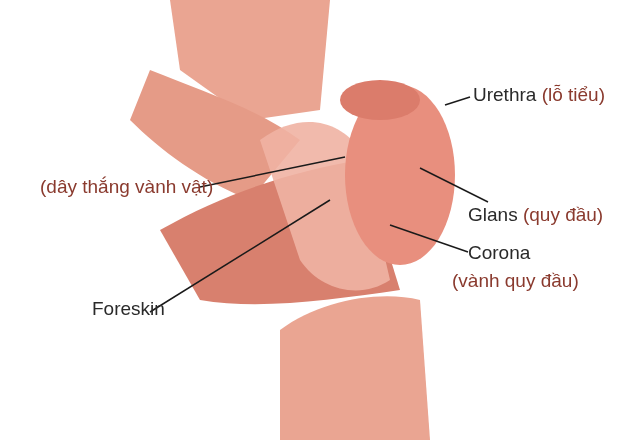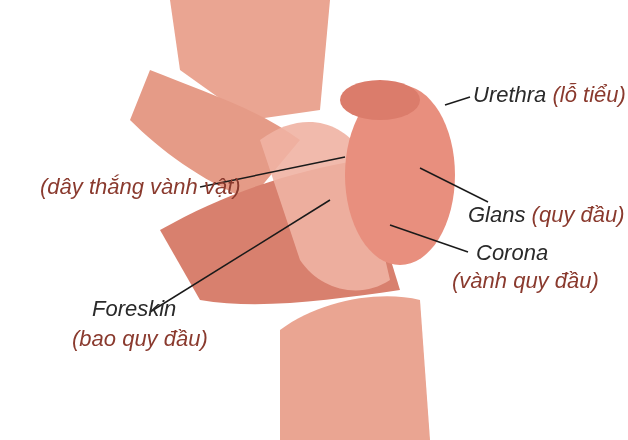--- a/index.html
+++ b/index.html
@@ -1,19 +1,19 @@
 <!DOCTYPE html>
 <html><head>
 <meta charset="utf-8">
 <style>
   html, body { margin: 0; padding: 0; }
   body { width: 628px; height: 440px; background: #ffffff; position: relative; overflow: hidden;
          font-family: "Liberation Sans", sans-serif; }
   .art { position: absolute; left: 0; top: 0; width: 628px; height: 440px; }
-  .label { position: absolute; font-size: 22px; line-height: 22px; white-space: nowrap; font-style: italic; }
+  .label { position: absolute; font-size: 19px; line-height: 22px; white-space: nowrap; }
   .en { color: #2a2a2a; }
   .vi { color: #8a3a2e; }
 </style>
 </head>
 <body>
 
 <svg class="art" viewBox="0 0 628 440" xmlns="http://www.w3.org/2000/svg">
 
   <path d="M170 0 L330 0 L320 110 L250 120 L180 70 Z" fill="#eaa592"></path>
   <path d="M150 70 C200 90 260 110 300 140 L250 200 C200 180 160 150 130 120 Z" fill="#e59b87"></path>
@@ -38,20 +38,19 @@
 <div class="label" style="left:40px; top:176px; text-align:center;">
   <div class="vi">(dây thắng vành vật)</div>
 </div>
 
 <div class="label" style="left:468px; top:192px;margin-top:12px;">
   <span class="en">Glans</span>
   <span class="vi">(quy đầu)</span>
 </div>
 
 <div class="label" style="left:452px; top:242px;">
-  <div class="en" style="margin-left:24px;">Corona</div>
+  <div class="en" style="margin-left:16px;">Corona</div>
   <div class="vi" style="margin-top:6px;">(vành quy đầu)</div>
 </div>
 
 <div class="label" style="left:72px; top:298px;">
   <div class="en" style="margin-left:20px;">Foreskin</div>
-  <div class="vi" style="margin-top:8px;">(bao quy đầu)</div>
 </div>
 
 </body></html>

